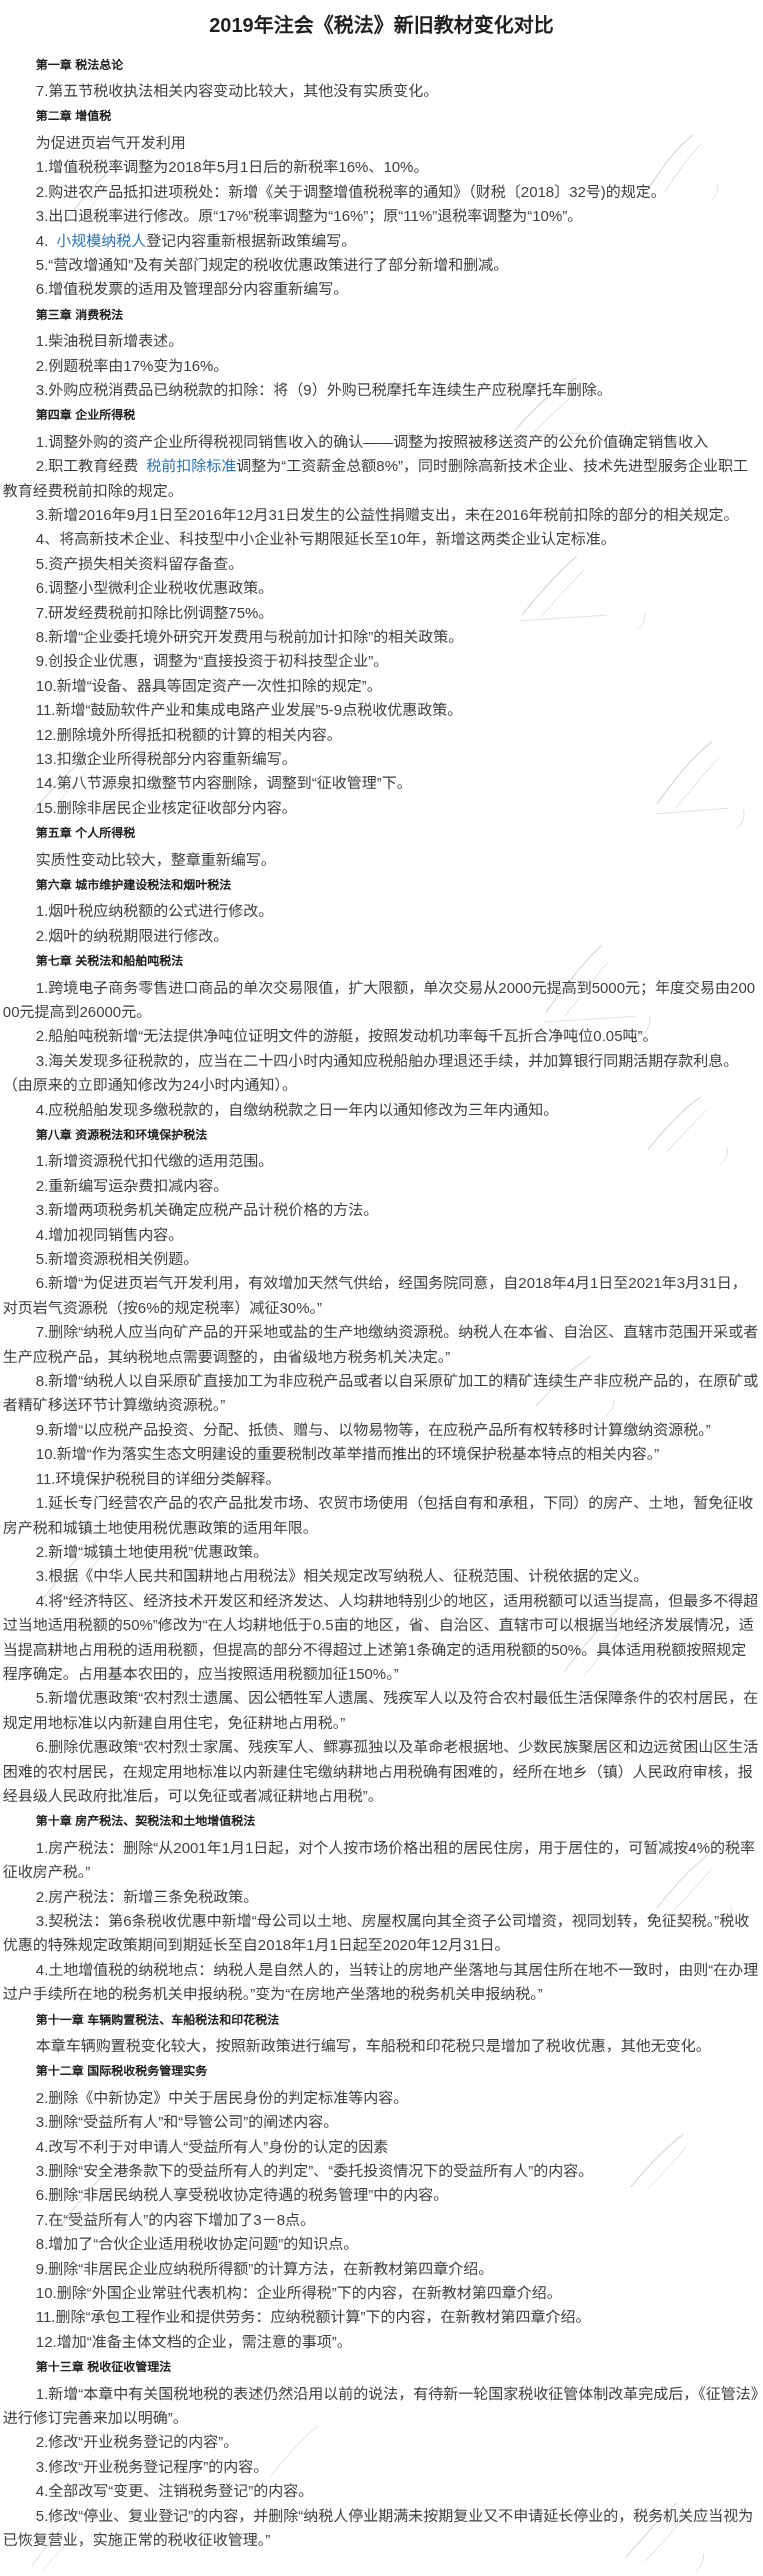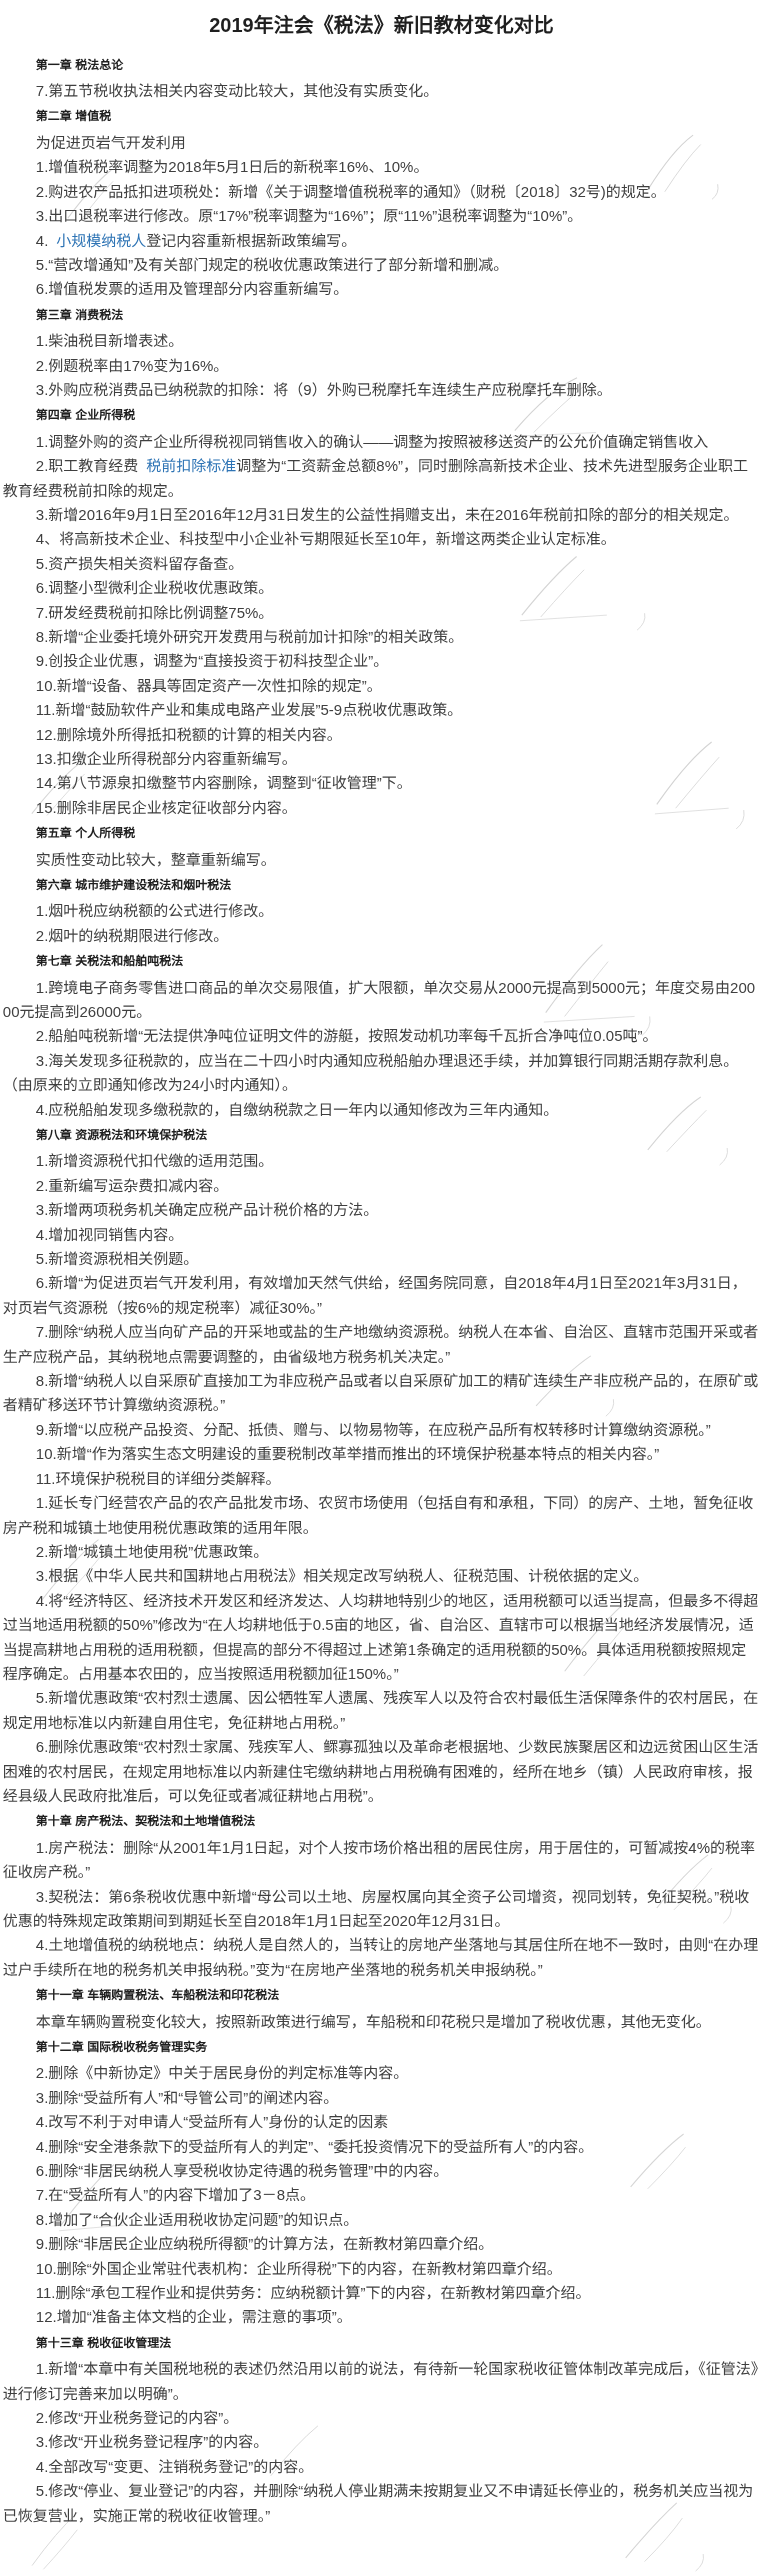--- a/index.html
+++ b/index.html
@@ -242,29 +242,30 @@
       <div class="item"><span class="seg">10.新增“作为落实生态文明建设的重要税制改革举措而推出的环境保护税基本特点的相关内容。”</span></div>
       <div class="item"><span class="seg">11.环境保护税税目的详细分类解释。</span></div>
       <div class="item"><span class="seg">1.延长专门经营农产品的农产品批发市场、农贸市场使用（包括自有和承租，下同）的房产、土地，暂免征收房产税和城镇土地使用税优惠政策的适用年限。</span></div>
       <div class="item"><span class="seg">2.新增“城镇土地使用税”优惠政策。</span></div>
       <div class="item"><span class="seg">3.根据《中华人民共和国耕地占用税法》相关规定改写纳税人、征税范围、计税依据的定义。</span></div>
       <div class="item"><span class="seg">4.将“经济特区、经济技术开发区和经济发达、人均耕地特别少的地区，适用税额可以适当提高，但最多不得超过当地适用税额的50%”修改为“在人均耕地低于0.5亩的地区，省、自治区、直辖市可以根据当地经济发展情况，适当提高耕地占用税的适用税额，但提高的部分不得超过上述第1条确定的适用税额的50%。具体适用税额按照规定程序确定。占用基本农田的，应当按照适用税额加征150%。”</span></div>
       <div class="item"><span class="seg">5.新增优惠政策“农村烈士遗属、因公牺牲军人遗属、残疾军人以及符合农村最低生活保障条件的农村居民，在规定用地标准以内新建自用住宅，免征耕地占用税。”</span></div>
       <div class="item"><span class="seg">6.删除优惠政策“农村烈士家属、残疾军人、鳏寡孤独以及革命老根据地、少数民族聚居区和边远贫困山区生活困难的农村居民，在规定用地标准以内新建住宅缴纳耕地占用税确有困难的，经所在地乡（镇）人民政府审核，报经县级人民政府批准后，可以免征或者减征耕地占用税”。</span></div>
       <div class="chapter-heading"><span class="seg">第十章 房产税法、契税法和土地增值税法</span></div>
       <div class="item"><span class="seg">1.房产税法：删除“从2001年1月1日起，对个人按市场价格出租的居民住房，用于居住的，可暂减按4%的税率征收房产税。”</span></div>
+      <div class="item"><span class="seg">2.房产税法：新增三条免税政策。</span></div>
       <div class="item"><span class="seg">3.契税法：第6条税收优惠中新增“母公司以土地、房屋权属向其全资子公司增资，视同划转，免征契税。”税收优惠的特殊规定政策期间到期延长至自2018年1月1日起至2020年12月31日。</span></div>
       <div class="item"><span class="seg">4.土地增值税的纳税地点：纳税人是自然人的，当转让的房地产坐落地与其居住所在地不一致时，由则“在办理过户手续所在地的税务机关申报纳税。”变为“在房地产坐落地的税务机关申报纳税。”</span></div>
       <div class="chapter-heading"><span class="seg">第十一章 车辆购置税法、车船税法和印花税法</span></div>
       <div class="item"><span class="seg">本章车辆购置税变化较大，按照新政策进行编写，车船税和印花税只是增加了税收优惠，其他无变化。</span></div>
       <div class="chapter-heading"><span class="seg">第十二章 国际税收税务管理实务</span></div>
       <div class="item"><span class="seg">2.删除《中新协定》中关于居民身份的判定标准等内容。</span></div>
       <div class="item"><span class="seg">3.删除“受益所有人”和“导管公司”的阐述内容。</span></div>
       <div class="item"><span class="seg">4.改写不利于对申请人“受益所有人”身份的认定的因素</span></div>
-      <div class="item"><span class="seg">4.删除“安全港条款下的受益所有人的判定”、“委托投资情况下的受益所有人”的内容。</span></div>
+      <div class="item"><span class="seg">3.删除“安全港条款下的受益所有人的判定”、“委托投资情况下的受益所有人”的内容。</span></div>
       <div class="item"><span class="seg">6.删除“非居民纳税人享受税收协定待遇的税务管理”中的内容。</span></div>
       <div class="item"><span class="seg">7.在“受益所有人”的内容下增加了3－8点。</span></div>
       <div class="item"><span class="seg">8.增加了“合伙企业适用税收协定问题”的知识点。</span></div>
       <div class="item"><span class="seg">9.删除“非居民企业应纳税所得额”的计算方法，在新教材第四章介绍。</span></div>
       <div class="item"><span class="seg">10.删除“外国企业常驻代表机构：企业所得税”下的内容，在新教材第四章介绍。</span></div>
       <div class="item"><span class="seg">11.删除“承包工程作业和提供劳务：应纳税额计算”下的内容，在新教材第四章介绍。</span></div>
       <div class="item"><span class="seg">12.增加“准备主体文档的企业，需注意的事项”。</span></div>
       <div class="chapter-heading"><span class="seg">第十三章 税收征收管理法</span></div>
       <div class="item"><span class="seg">1.新增“本章中有关国税地税的表述仍然沿用以前的说法，有待新一轮国家税收征管体制改革完成后，《征管法》进行修订完善来加以明确”。</span></div>
       <div class="item"><span class="seg">2.修改“开业税务登记的内容”。</span></div>

